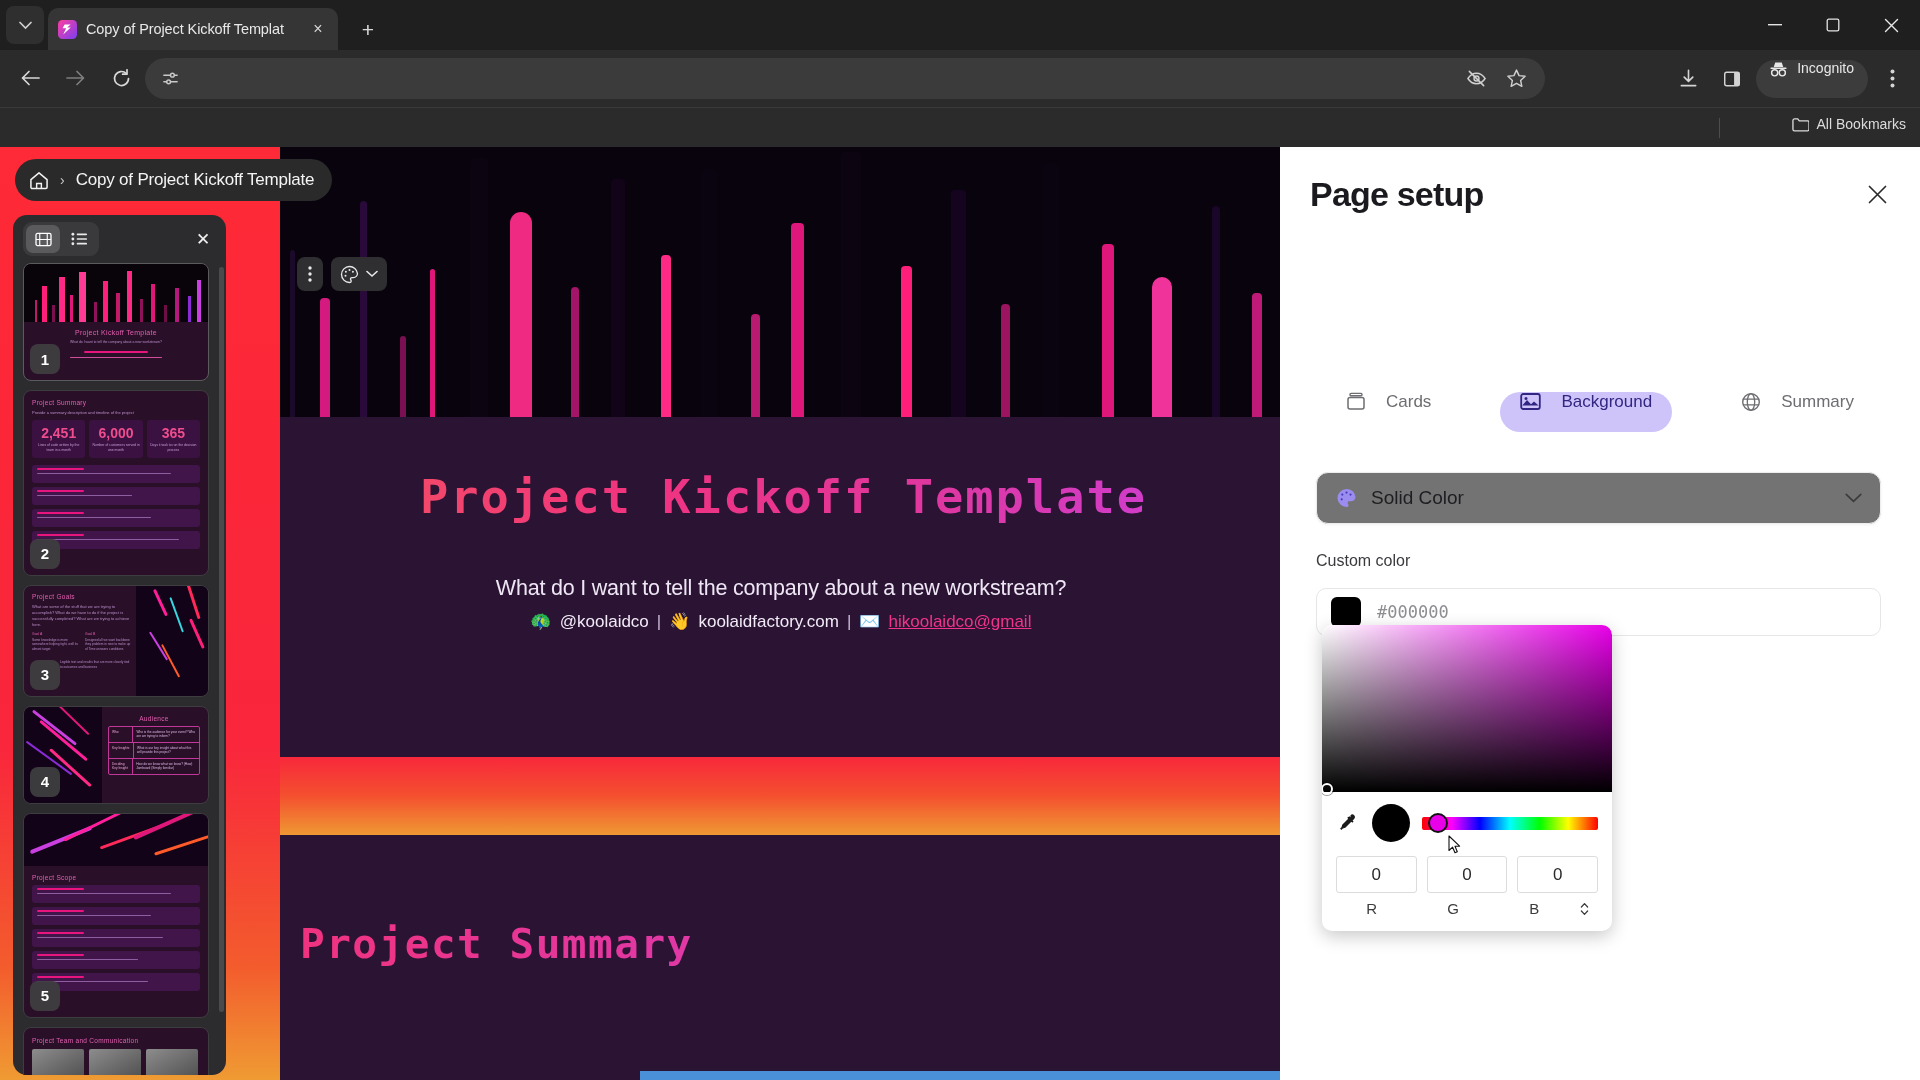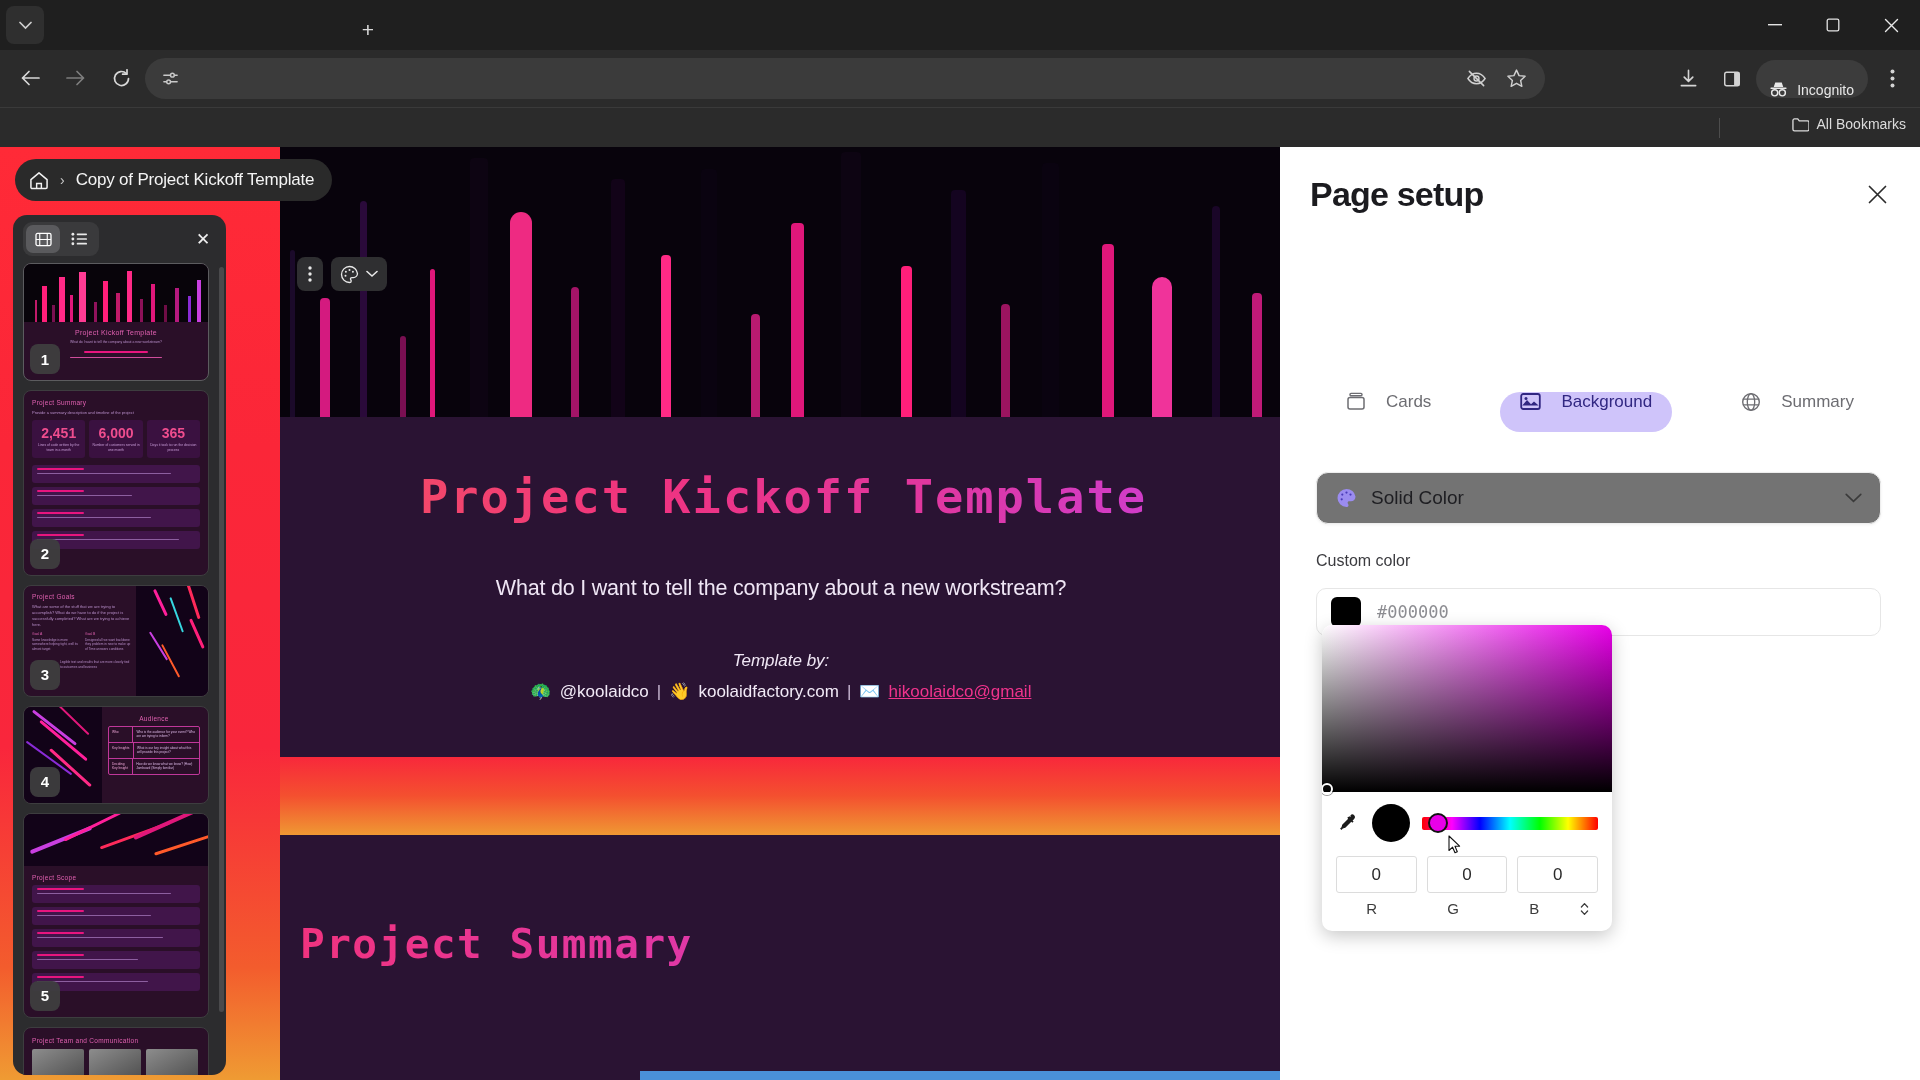--- a/index.html
+++ b/index.html
@@ -58,22 +58,22 @@
     padding:0 14px; gap:12px;
   }
   .omni-icon { width:22px; height:22px; display:flex; align-items:center; justify-content:center; color:#c9c9c9;}
   .omni-url { color:#e6e6e6; font-size:15.5px; white-space:nowrap; letter-spacing:-0.15px; }
   .omni-right { margin-left:auto; display:flex; align-items:center; gap:18px; padding-right:4px;}
   .omni-right .ic { color:#d0d0d0; width:22px; height:22px; display:flex; align-items:center; justify-content:center;}
 
   .tb-right { position:absolute; right:8px; top:8px; height:41px; display:flex; align-items:center; gap:4px;}
   .tb-ic { width:40px; height:40px; border-radius:50%; display:flex; align-items:center; justify-content:center; color:#d4d4d4;}
   .incognito-pill {
-    height:38px; border-radius:19px; background:#3c3c3c; display:flex; align-items:flex-end;
-    gap:8px; padding:0 14px 0 12px; color:#e8e8e8; font-size:14px;
+    height:38px; border-radius:19px; background:#3c3c3c; display:flex; align-items:flex-start;
+    gap:8px; padding:0 14px 8px 12px; color:#e8e8e8; font-size:14px;
   }
 
   .bookmarkbar {
     position:absolute; left:0; top:107px; width:1920px; height:40px;
     background:#2b2b2b; border-top:1px solid #3a3a3a;
   }
   .allbm {
     position:absolute; right:14px; top:8px; display:flex; align-items:center; gap:8px;
     color:#dcdcdc; font-size:14px;
   }
@@ -274,20 +274,36 @@
 
 <div class="app">
 
   <div class="tabstrip">
     <div class="tab-chevron">
       <svg width="13" height="9" viewBox="0 0 13 9">
           <path d="M1 1.5L6.5 7 12 1.5" stroke="#cfcfcf" stroke-width="1.7" fill="none" stroke-linecap="round"></path>
         </svg>
     </div>
 
+    <div class="tab">
+      <span class="tab-favicon">
+        <svg width="19" height="19" viewBox="0 0 19 19">
+          <defs>
+              <linearGradient id="gmg" x1="0" y1="0" x2="1" y2="1">
+            <stop offset="0" stop-color="#ff3ea0"></stop>
+                <stop offset="1" stop-color="#7b3ff2"></stop>
+          </linearGradient>
+            </defs>
+          <rect width="19" height="19" rx="4.5" fill="url(#gmg)"></rect>
+          <path d="M12.6 4.4 L6.6 4.4 L4.6 8.3 L8.2 8.3 L5.2 14.6 L12.8 7.4 L9.2 7.4 Z" fill="#fff"></path>
+        </svg>
+      </span>
+      <span class="tab-title">Copy of Project Kickoff Templat</span>
+      <span class="tab-close">×</span>
+    </div>
 
     <div class="newtab">+</div>
 
     <div class="wincontrols">
       <div class="wc">
         <svg width="14" height="2">
             <rect width="14" height="1.4" fill="#e4e4e4"></rect>
           </svg>
       </div>
       <div class="wc">
@@ -665,21 +681,20 @@
                     <path d="M1 1.5 L6 6 L11 1.5" stroke="#e8e8e8" stroke-width="1.6" fill="none" stroke-linecap="round"></path>
                   </svg>
               </span>
             </div>
           </div>
         </div>
 
         <div class="card1-body">
           <div class="c1-title">Project Kickoff Template</div>
           <div class="c1-sub">What do I want to tell the company about a new workstream?</div>
-          <div class="c1-by">Template by:</div>
           <div class="c1-links">
             <span>🦚</span>
             <span>@koolaidco</span>
             <span class="sep">|</span>
             <span>👋</span>
             <span>koolaidfactory.com</span>
             <span class="sep">|</span>
             <span>✉️</span>
             <a href="#">hikoolaidco@gmail</a>
           </div>

